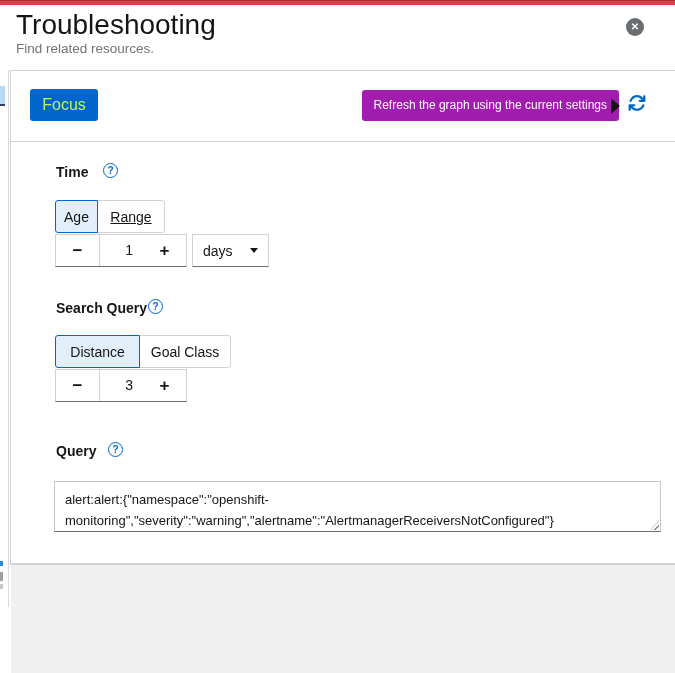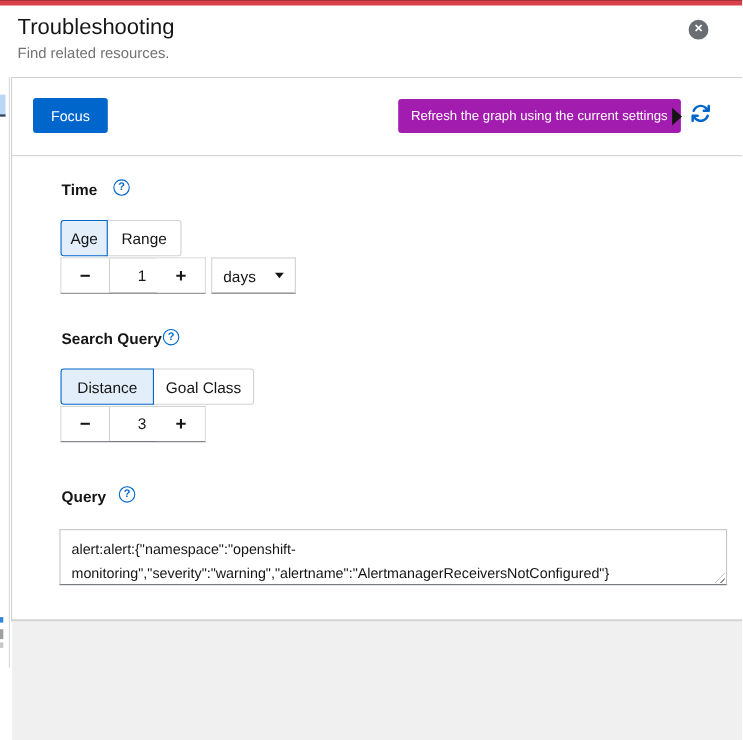--- a/index.html
+++ b/index.html
@@ -5,41 +5,41 @@
   html,body{margin:0;padding:0;background:#fff;}
   .screen{position:relative;width:675px;height:673px;overflow:hidden;background:#fff;
           font-family:"Liberation Sans",sans-serif;color:#151515;}
   .abs{position:absolute;}
 
   
   .redbar{left:0;top:0;width:675px;height:5px;
           background:linear-gradient(#a63236 0,#a63236 1px,#d9414a 1px);}
 
   
-  .title{left:16px;top:11px;font-size:20px;font-weight:500;color:#151515;line-height:28px;}
+  .title{left:16px;top:11px;font-size:28px;font-weight:500;color:#151515;line-height:28px;}
   .subtitle{left:16px;top:41px;font-size:13.5px;color:#737373;line-height:16px;}
   .closebtn{left:626px;top:18px;width:18px;height:18px;border:none;padding:0;cursor:pointer;
             border-radius:50%;background:#6a6e73;color:#fff;display:flex;align-items:center;
             justify-content:center;}
   .closebtn span{font-size:10px;font-weight:700;line-height:1;}
 
   
   .vline{left:8px;top:70px;width:1px;height:537px;background:#d9d9d9;}
   .frag-link{left:0;top:86px;width:5px;height:18px;background:#b9d8f3;border-bottom:2px solid #33415c;}
   .frag-blue{left:0;top:561px;width:3px;height:5px;background:#3087d6;}
   .frag-gray1{left:0;top:572px;width:3px;height:9px;background:#9d9fa1;}
   .frag-gray2{left:0;top:584px;width:3px;height:5px;background:#c8c8c8;}
 
   
   .card{left:10px;top:70px;width:665px;height:495px;background:#fff;box-sizing:border-box;
         border-top:1px solid #d2d2d2;border-left:1px solid #d2d2d2;border-bottom:2px solid #d2d2d2;}
   .card .abs{position:absolute;}
 
-  .focusbtn{left:19px;top:18px;width:68px;height:32px;background:#0066cc;color:#ffffff;
-            border:none;border-radius:3px;font-family:inherit;font-size:13px;cursor:pointer;}
+  .focusbtn{left:19px;top:18px;width:68px;height:32px;background:#0066cc;color:#bef264;
+            border:none;border-radius:3px;font-family:inherit;font-size:16px;cursor:pointer;}
 
   .tooltip{right:56px;top:19px;height:31px;line-height:31px;background:#a21caf;color:#fff;
            font-size:12px;padding:0 12px;border-radius:3px;white-space:nowrap;}
   .tooltip-arrow{right:55px;top:27px;width:0;height:0;border-top:8px solid transparent;
                  border-bottom:8px solid transparent;border-left:9px solid #151515;}
   .refreshbtn{left:616px;top:23px;width:20px;height:20px;border:none;background:transparent;
               padding:0;cursor:pointer;color:#0066cc;}
 
   .toolbar-divider{left:0;top:70px;width:665px;height:1px;background:#d2d2d2;}
 
@@ -116,21 +116,21 @@
       </span>
     </button>
 
     <div class="abs toolbar-divider"></div>
 
     <div class="abs field-label" style="left:45px;top:93px;">Time</div>
     <button class="abs help" style="left:92px;top:92px;">?</button>
 
     <div class="abs toggle" style="left:44px;top:129px;">
       <button class="tbtn sel" style="width:43px;">Age</button>
-      <button class="tbtn" style="width:68px;">Range</button>
+      <button class="tbtn" style="width:68px;text-decoration:underline;">Range</button>
     </div>
 
     <div class="abs numgroup" style="left:44px;top:163px;">
       <button class="step">
           <span>−</span>
         </button>
       <div class="numval">1</div>
       <button class="step">
           <span>+</span>
         </button>

